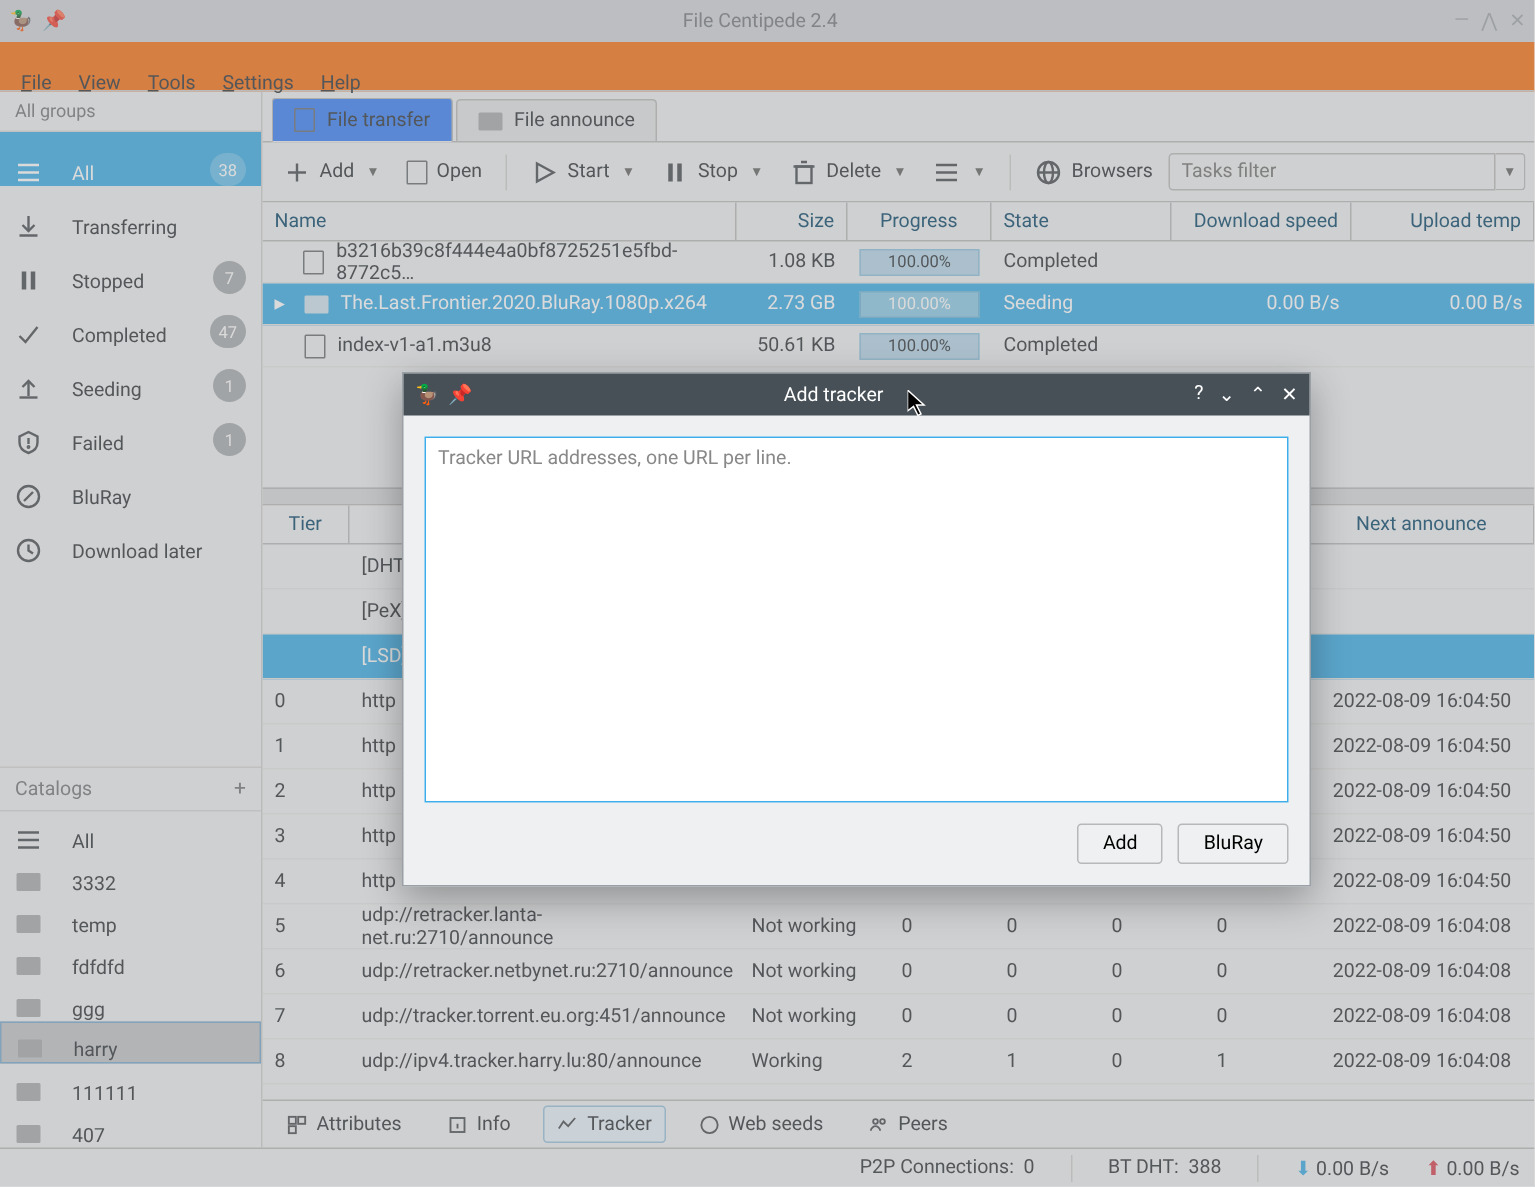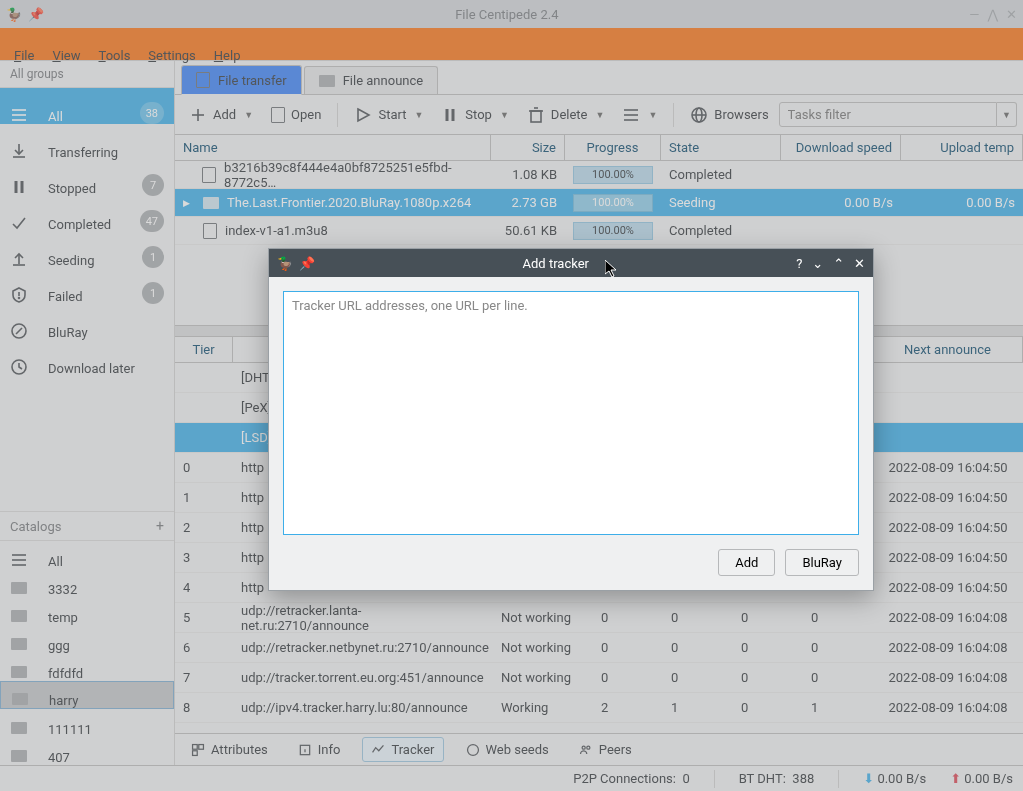--- a/index.html
+++ b/index.html
@@ -208,27 +208,27 @@
         <div class="sidebar-item">
             <span class="icon">
               <div class="folder-icon"></div>
             </span>
             <span class="label">temp</span>
           </div>
         <div class="sidebar-item">
             <span class="icon">
               <div class="folder-icon"></div>
             </span>
+            <span class="label">fdfdfd</span>
+          </div>
+        <div class="sidebar-item">
+            <span class="icon">
+              <div class="folder-icon"></div>
+            </span>
             <span class="label">ggg</span>
-          </div>
-        <div class="sidebar-item">
-            <span class="icon">
-              <div class="folder-icon"></div>
-            </span>
-            <span class="label">fdfdfd</span>
           </div>
         <div class="sidebar-item selected">
             <span class="icon">
               <div class="folder-icon"></div>
             </span>
             <span class="label">harry</span>
           </div>
         <div class="sidebar-item">
             <span class="icon">
               <div class="folder-icon"></div>

